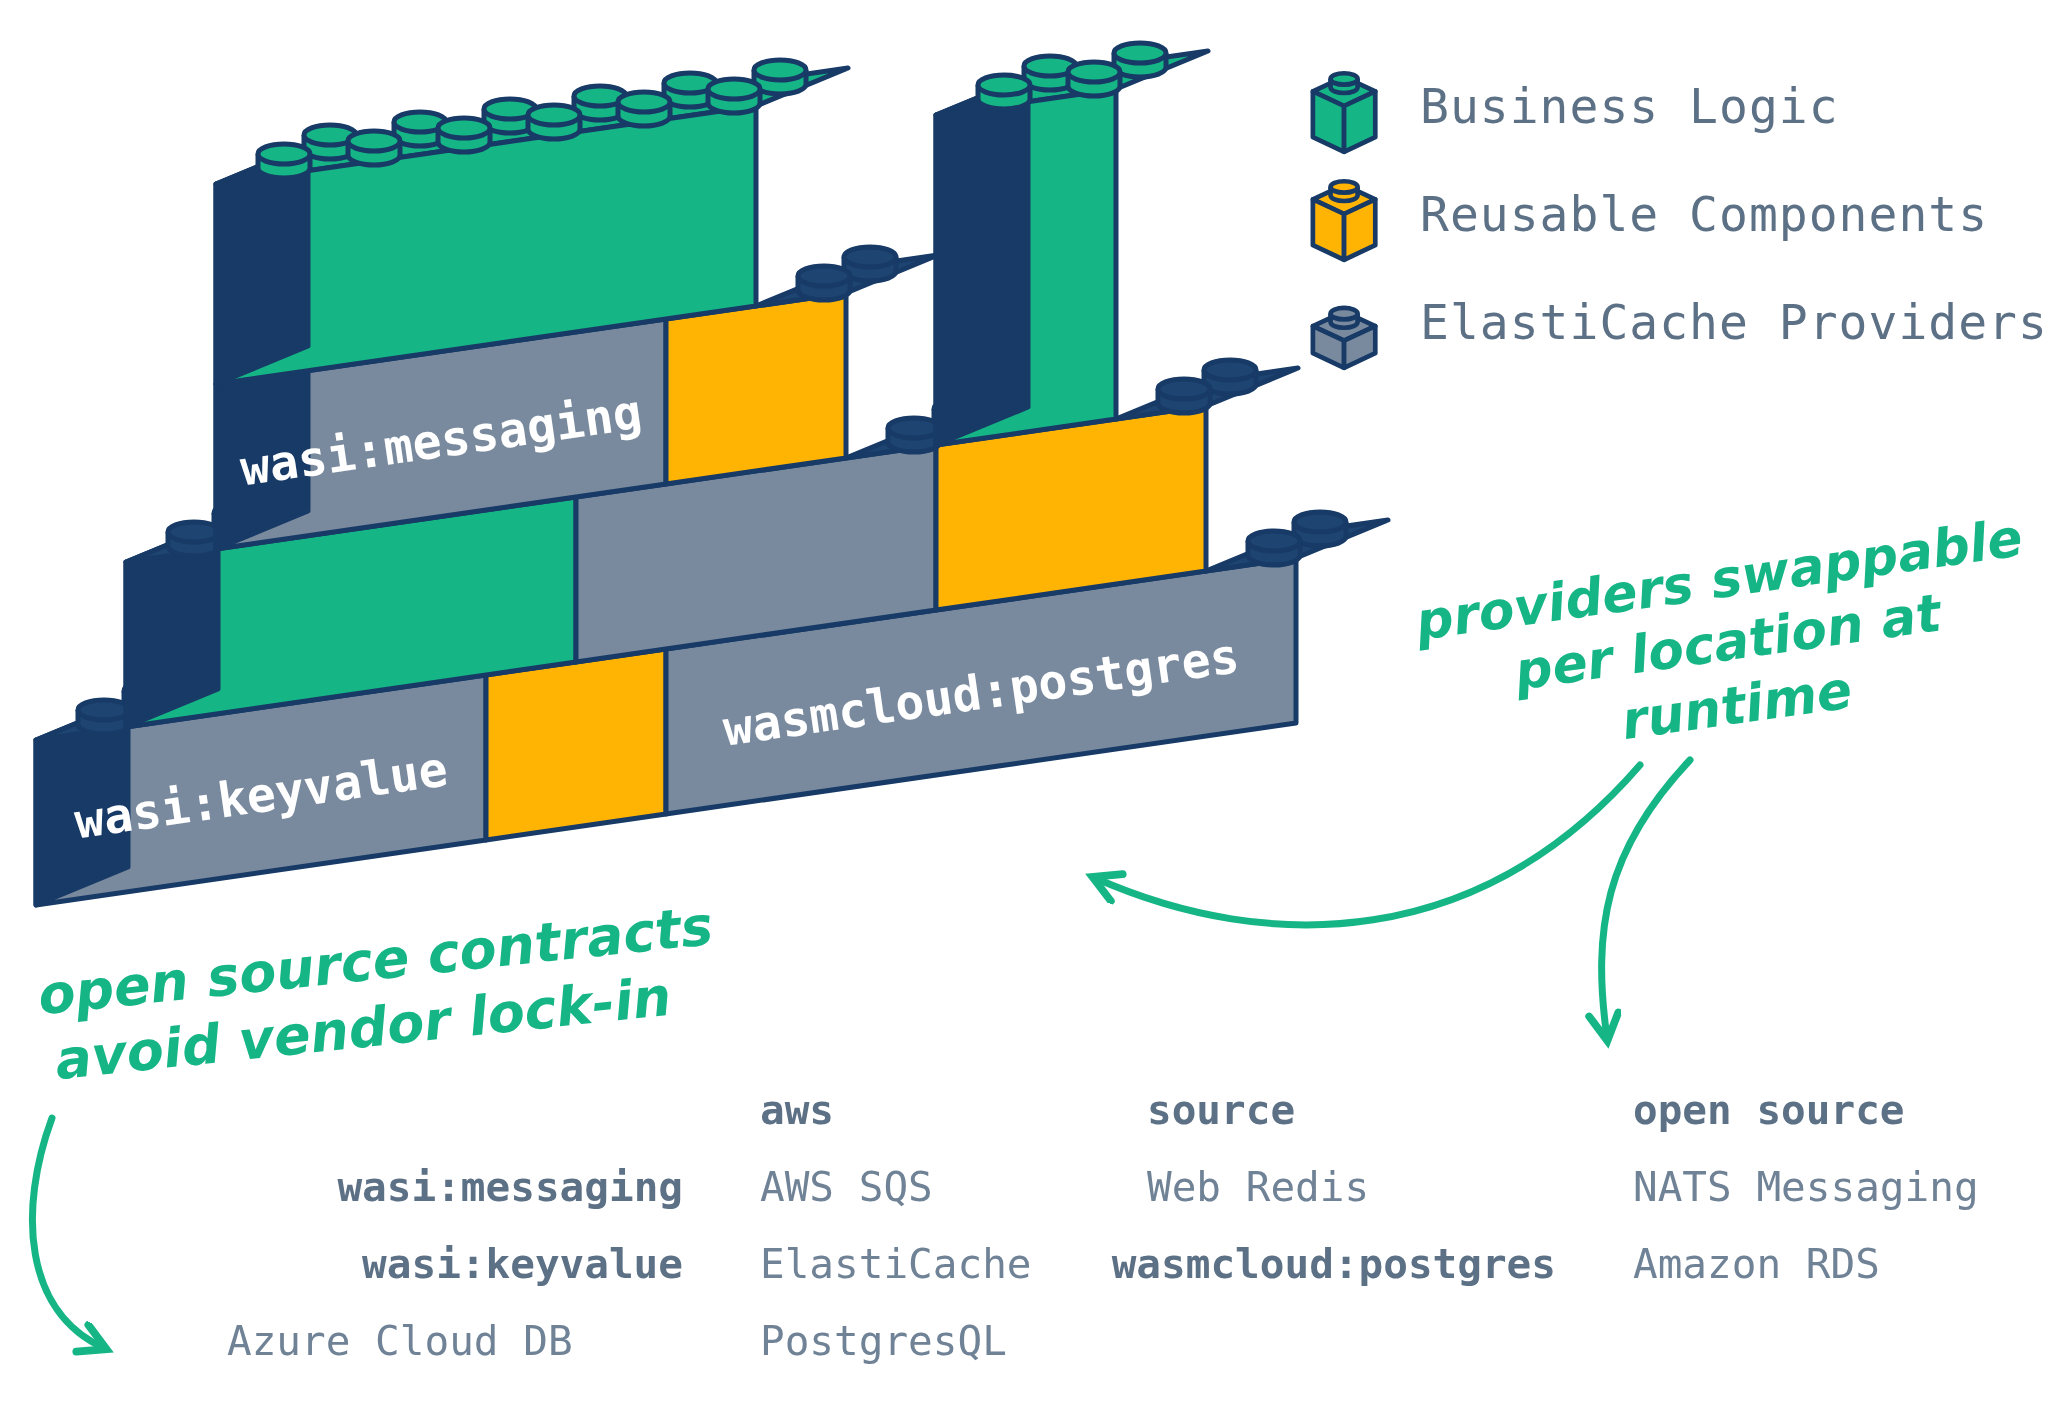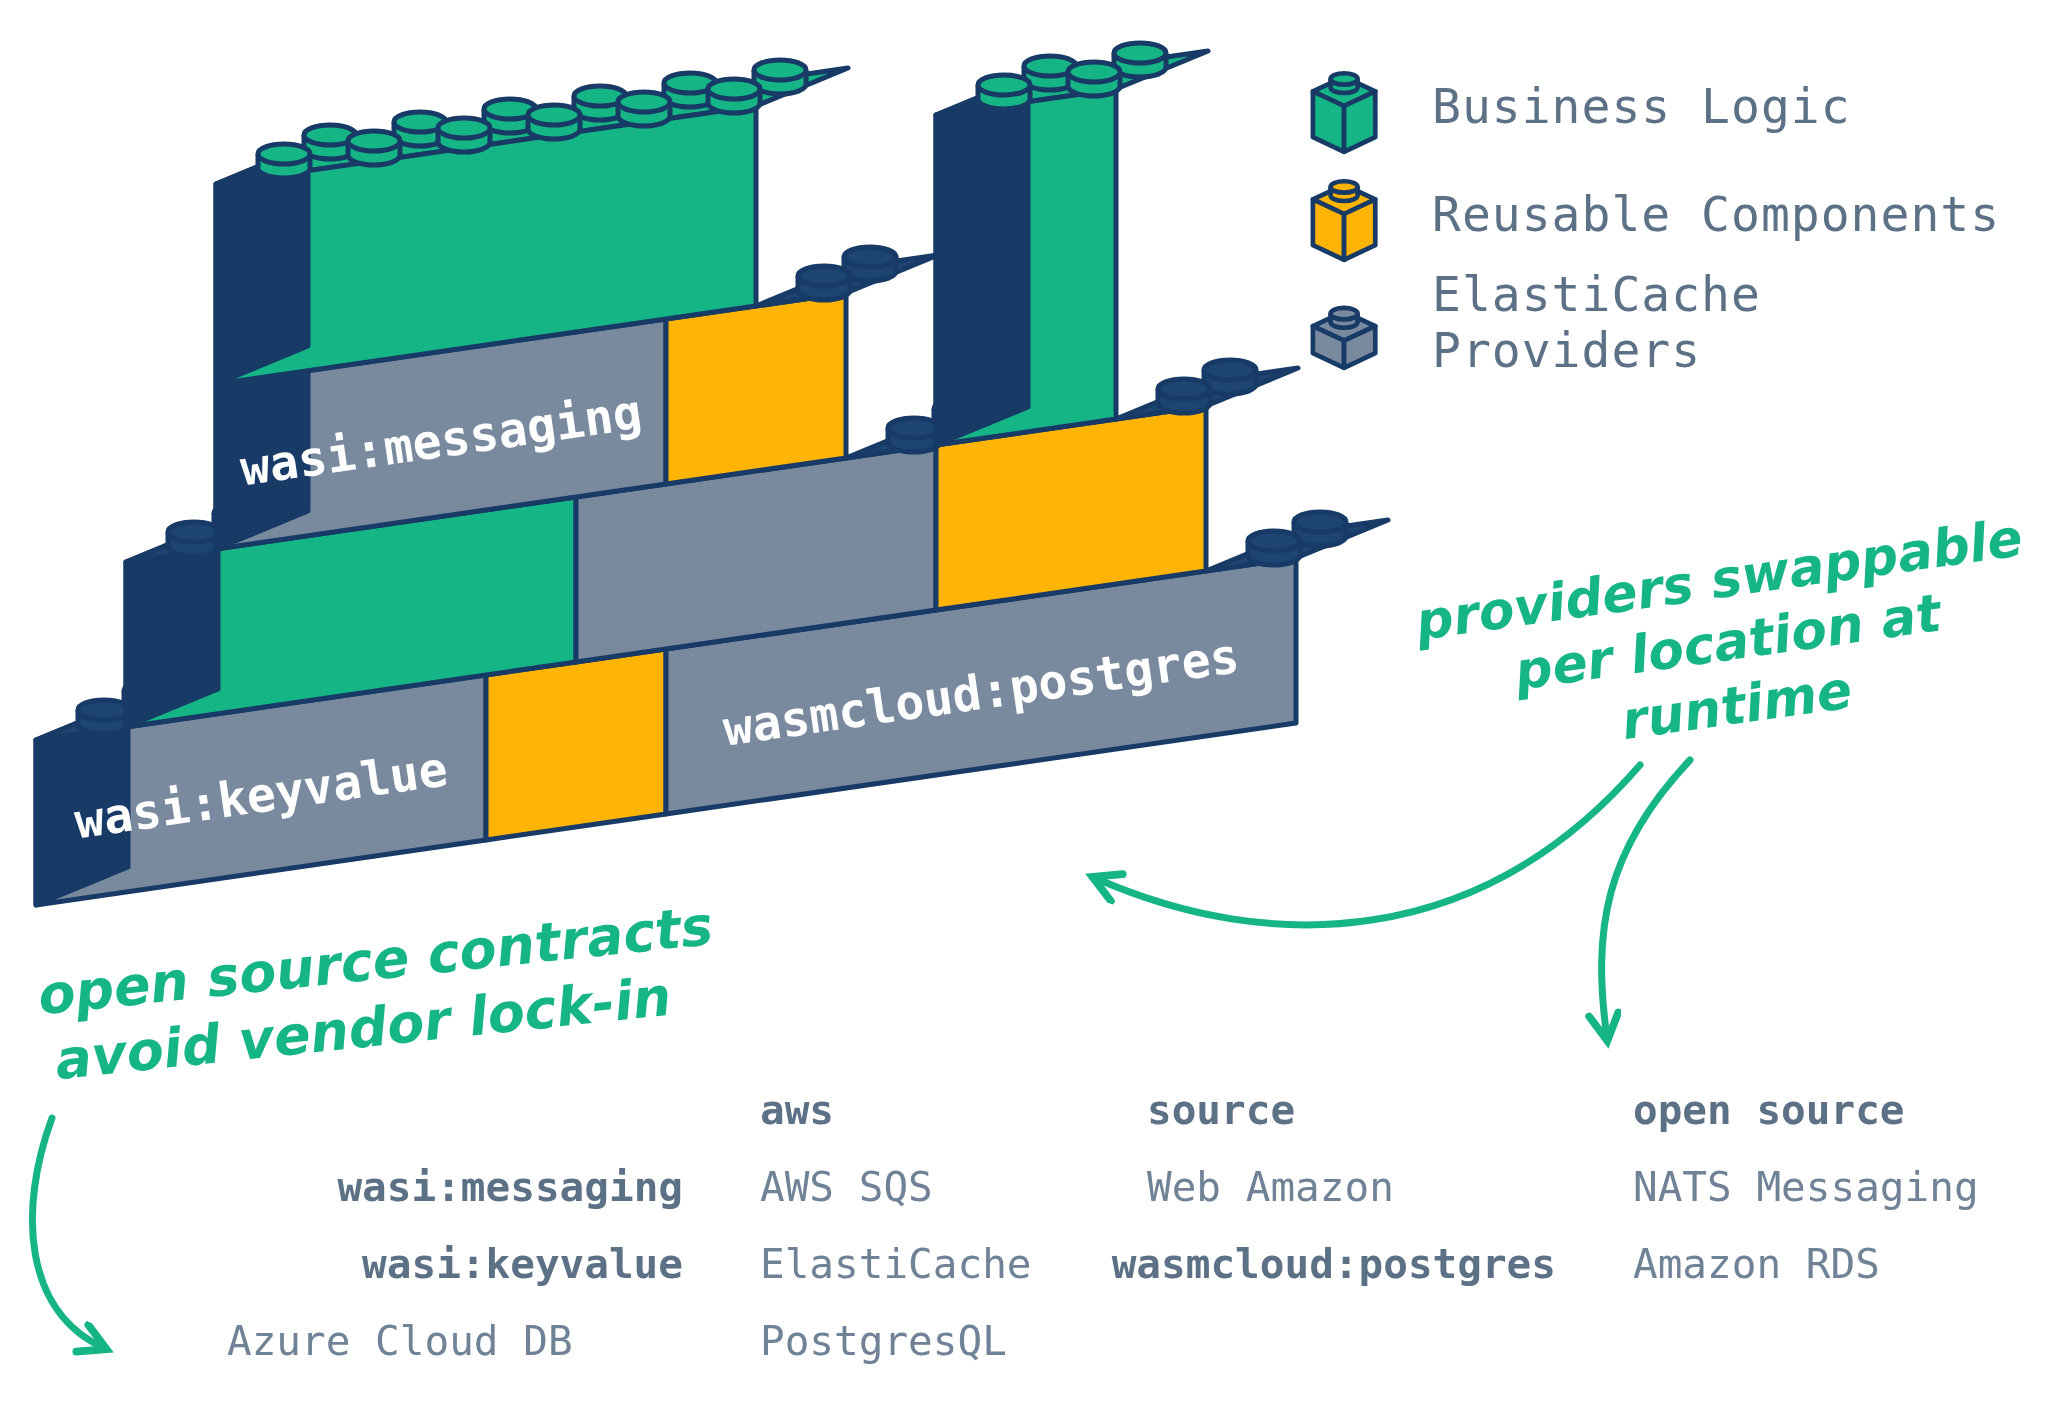--- a/index.html
+++ b/index.html
@@ -17,21 +17,21 @@
   .stud-green{fill:#16B585;stroke:#173A66;stroke-width:5;}
   .stud-navy{fill:#1E4472;stroke:#173A66;stroke-width:5;}
   .brick-label{fill:#ffffff;font-family:"DejaVu Sans Mono",monospace;font-weight:bold;
                font-size:48px;text-anchor:middle;}
   .arrow{fill:none;stroke:#16B585;stroke-width:7;stroke-linecap:round;}
 
   
   #legend{position:absolute;left:1290px;top:58px;display:flex;flex-direction:column;gap:12px;}
   .legend-row{display:flex;align-items:center;gap:26px;height:96px;}
   .legend-row svg{width:104px;height:100px;flex:0 0 auto;}
-  .legend-label{font-size:48px;color:#5D7186;letter-spacing:1px;margin-left:12px;}
+  .legend-label{font-size:48px;color:#5D7186;letter-spacing:1px;}
   .mini{stroke:#173A66;stroke-width:4.5;stroke-linejoin:round;}
 
   
   .note{position:absolute;color:#16B585;font-family:"DejaVu Sans",sans-serif;
         font-style:italic;font-weight:bold;line-height:1.22;}
   #note-swappable{left:1398px;top:548px;width:660px;font-size:52px;text-align:center;
                   transform:rotate(-8deg);}
   #note-contracts{left:40px;top:928px;width:680px;font-size:54px;text-align:left;
                   transform:rotate(-6deg);}
   #note-contracts .line2{padding-left:10px;}
@@ -180,21 +180,21 @@
   </div>
 
   <div id="ptable">
     <div class="t-empty"></div>
     <div class="t-head">aws</div>
     <div class="t-head">source</div>
     <div class="t-head">open source</div>
 
     <div class="t-rowname">wasi:messaging</div>
     <div class="t-val">AWS SQS</div>
-    <div class="t-val">Web Amazon</div>
+    <div class="t-val">Web Redis</div>
     <div class="t-val">NATS Messaging</div>
 
     <div class="t-rowname">wasi:keyvalue</div>
     <div class="t-val">ElastiCache</div>
 
     <div class="t-rowname">wasmcloud:postgres</div>
     <div class="t-val">Amazon RDS</div>
     <div class="t-val">Azure Cloud DB</div>
     <div class="t-val">PostgresQL</div>
   </div>

